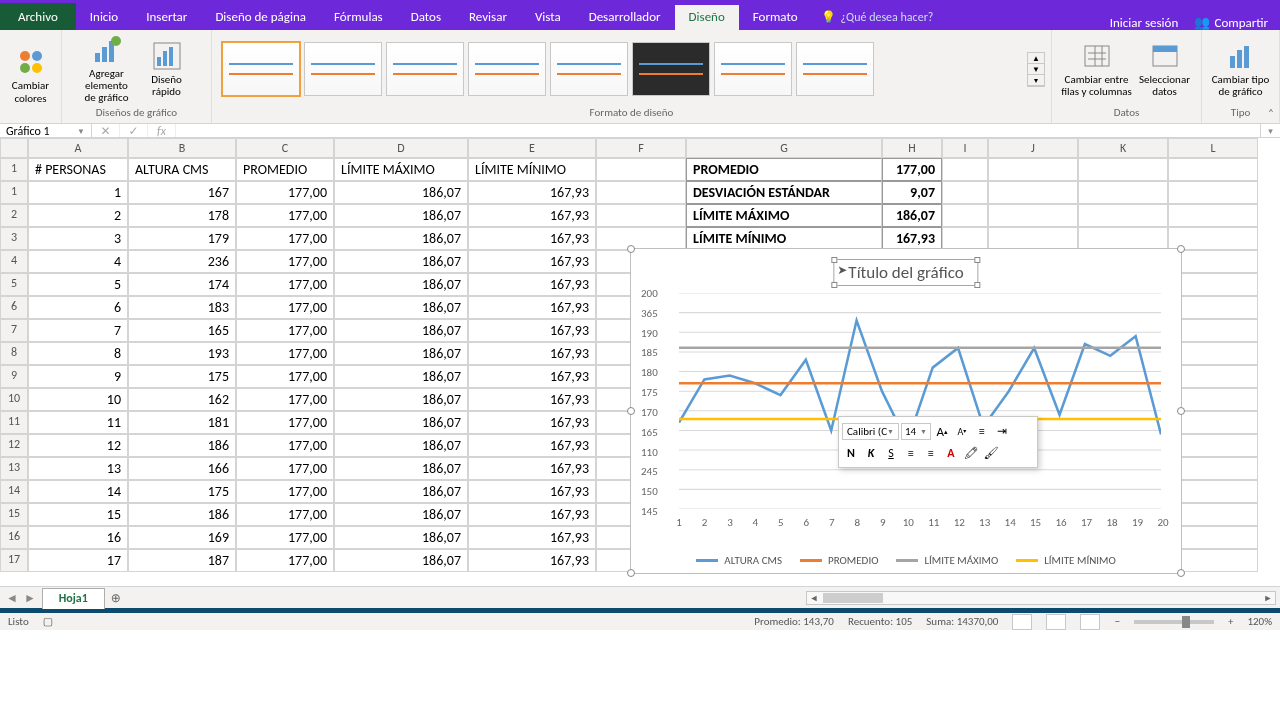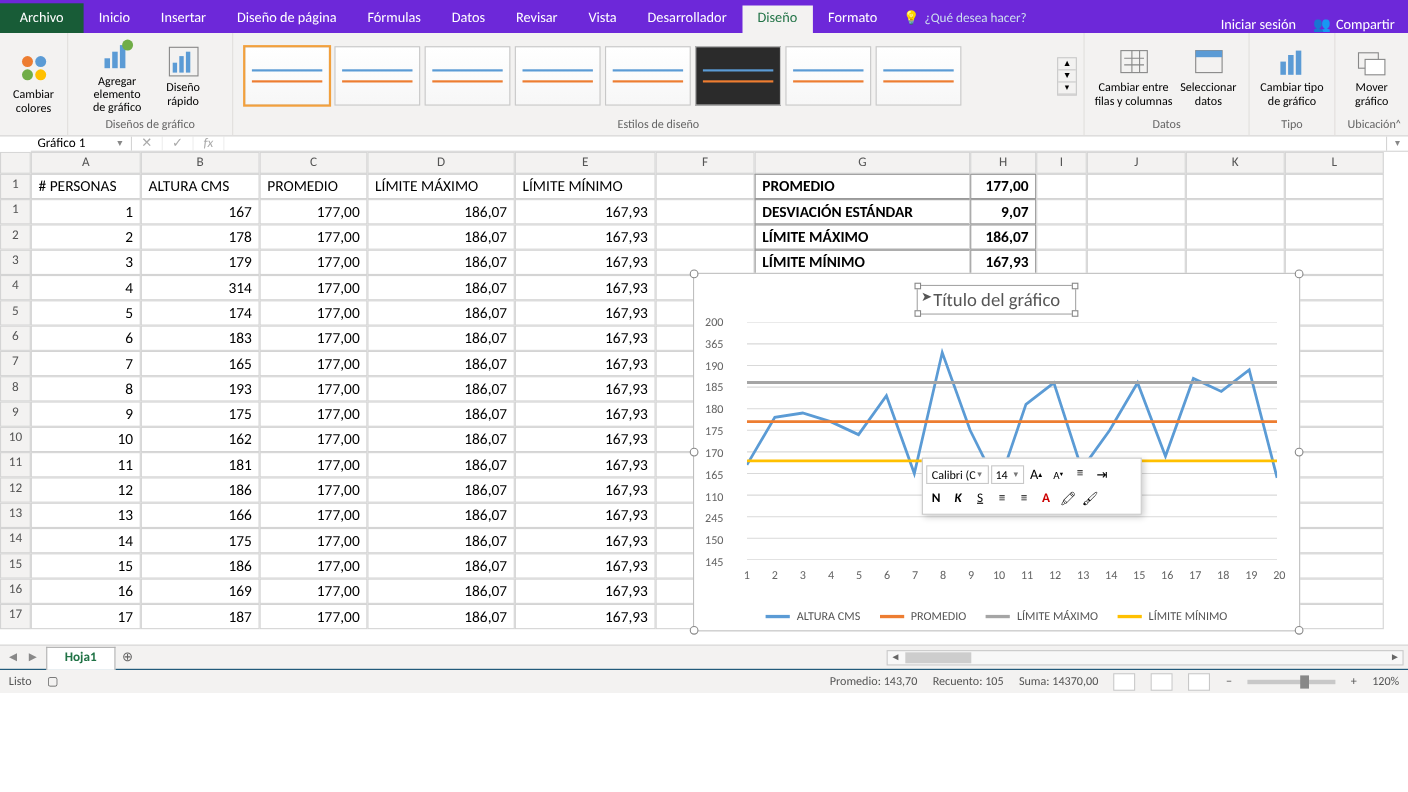--- a/index.html
+++ b/index.html
@@ -27,21 +27,21 @@
 .style-thumb { width: 78px; height: 54px; border: 1px solid #c8c8c8; background: linear-gradient(#fff,#f7f7f7); position: relative; cursor: pointer; }
 .style-thumb.dark { background: #2b2b2b; }
 .style-thumb.sel { outline: 2px solid #f2a03d; outline-offset: -1px; }
 .style-thumb::before { content: ""; position: absolute; left: 6px; right: 6px; top: 20px; height: 2px; background: #5b9bd5; }
 .style-thumb::after { content: ""; position: absolute; left: 6px; right: 6px; top: 30px; height: 2px; background: #ed7d31; }
 .gallery-scroll { width: 18px; display: flex; flex-direction: column; border: 1px solid #c8c8c8; }
 .gallery-scroll div { flex: 1; display: flex; align-items: center; justify-content: center; border-bottom: 1px solid #c8c8c8; font-size: 8px; cursor: pointer; }
 .collapse-arrow { position: absolute; right: 6px; bottom: 4px; font-size: 11px; color: #666; cursor: pointer; }
 
 
-.fbar { height: 14px; border-bottom: 1px solid #d4d4d4; display: flex; align-items: stretch; font-size: 12px; margin-left: 28px; }
+.fbar { height: 14px; border-bottom: 1px solid #d4d4d4; display: flex; align-items: stretch; font-size: 12px; }
 .namebox { width: 92px; border-right: 1px solid #d4d4d4; display: flex; align-items: center; padding: 0 6px; justify-content: space-between; }
 .namebox .dd { color: #888; font-size: 8px; }
 .fbar .btns { display: flex; }
 .fbar .fb-btn { width: 28px; display: flex; align-items: center; justify-content: center; color: #aaa; border-right: 1px solid #eee; }
 .fx { font-style: italic; color: #666; }
 .finput { flex: 1; padding: 0 6px; display: flex; align-items: center; }
 .fbar-expand { width: 20px; border-left: 1px solid #d4d4d4; display: flex; align-items: center; justify-content: center; font-size: 9px; color: #888; }
 
 
 .grid-wrap { position: relative; height: 448px; overflow: hidden; }
@@ -86,21 +86,21 @@
 .sheet-bar { height: 22px; border-top: 1px solid #d4d4d4; display: flex; align-items: stretch; font-size: 12px; background: #f3f2f1; }
 .sheet-nav { display: flex; align-items: center; padding: 0 6px; gap: 6px; color: #888; }
 .sheet-tab { background: #fff; border: 1px solid #aeaeae; border-bottom: none; padding: 2px 16px; font-weight: 700; color: #217346; transform: translateY(1px); }
 .add-sheet { width: 22px; display: flex; align-items: center; justify-content: center; color: #666; cursor: pointer; }
 .hscroll { flex: 1; margin-left: auto; display: flex; align-items: center; justify-content: flex-end; padding-right: 4px; }
 .hscroll-track { width: 470px; height: 14px; border: 1px solid #c8c8c8; background: #f8f8f8; display: flex; align-items: center; }
 .hscroll-track .arrow { width: 14px; text-align: center; font-size: 9px; color: #666; }
 .hscroll-track .thumb { width: 60px; height: 10px; background: #cdcdcd; margin-left: 2px; }
 
 
-.status-bar { height: 22px; background: #f3f2f1; border-top: 1px solid #0c4a6e; display: flex; align-items: center; font-size: 11px; color: #555; padding: 0 8px; gap: 14px; }
+.status-bar { height: 22px; background: #f3f2f1; border-top: 5px solid #0c4a6e; display: flex; align-items: center; font-size: 11px; color: #555; padding: 0 8px; gap: 14px; }
 .status-bar .spacer2 { flex: 1; }
 .view-btn { width: 20px; height: 16px; border: 1px solid #c8c8c8; background: #fff; cursor: pointer; }
 .zoom-slider { width: 80px; height: 4px; background: #c8c8c8; position: relative; }
 .zoom-slider .zthumb { position: absolute; left: 48px; top: -4px; width: 8px; height: 12px; background: #888; }
 
 svg .axis-line { stroke: #d9d9d9; stroke-width: 1; }
 </style>
 </head>
 <body>
 
@@ -186,21 +186,21 @@
         <div class="style-thumb dark"></div>
         <div class="style-thumb"></div>
         <div class="style-thumb"></div>
       </div>
       <div class="gallery-scroll">
         <div>▲</div>
         <div>▼</div>
         <div>▾</div>
       </div>
     </div>
-    <div class="grouplabel">Estilos de diseño</div>
+    <div class="grouplabel">Formato de diseño</div>
   </div>
 
   <div class="rgroup" style="width:150px">
     <div class="controls">
       <div class="big-btn" style="width:72px">
         <div class="ico-box">
             <svg width="30" height="26">
               <rect x="3" y="3" width="24" height="20" fill="none" stroke="#888"></rect>
               <path d="M6 10h18M6 16h18M13 3v20M20 3v20" stroke="#888"></path>
             </svg>
@@ -229,34 +229,20 @@
               <rect x="11" y="8" width="5" height="18" fill="#5b9bd5"></rect>
               <rect x="18" y="4" width="5" height="22" fill="#5b9bd5"></rect>
             </svg>
           </div>
         <div class="lbl">Cambiar tipo de gráfico</div>
       </div>
     </div>
     <div class="grouplabel">Tipo</div>
   </div>
 
-  <div class="rgroup" style="width:66px;border-right:none">
-    <div class="controls">
-      <div class="big-btn">
-        <div class="ico-box">
-            <svg width="30" height="28">
-              <rect x="3" y="6" width="18" height="14" fill="none" stroke="#888"></rect>
-              <rect x="9" y="12" width="18" height="14" fill="#fff" stroke="#888"></rect>
-            </svg>
-          </div>
-        <div class="lbl">Mover gráfico</div>
-      </div>
-    </div>
-    <div class="grouplabel">Ubicación</div>
-  </div>
   <div class="collapse-arrow">˄</div>
 </div>
 
 <div class="fbar">
   <div class="namebox">
     <span>Gráfico 1</span>
       <span class="dd">▼</span>
   </div>
   <div class="btns">
     <div class="fb-btn">✕</div>
@@ -329,21 +315,21 @@
       <div class="cell right">167,93</div>
       <div class="cell"></div>
       <div class="cell side-label">LÍMITE MÍNIMO</div>
       <div class="cell side-val">167,93</div>
       <div class="cell"></div>
       <div class="cell"></div>
       <div class="cell"></div>
       <div class="cell"></div>
       <div class="row-head">4</div>
       <div class="cell right">4</div>
-      <div class="cell right">314</div>
+      <div class="cell right">236</div>
       <div class="cell right">177,00</div>
       <div class="cell right">186,07</div>
       <div class="cell right">167,93</div>
       <div class="cell"></div>
       <div class="cell"></div>
       <div class="cell"></div>
       <div class="cell"></div>
       <div class="cell"></div>
       <div class="cell"></div>
       <div class="cell"></div>

